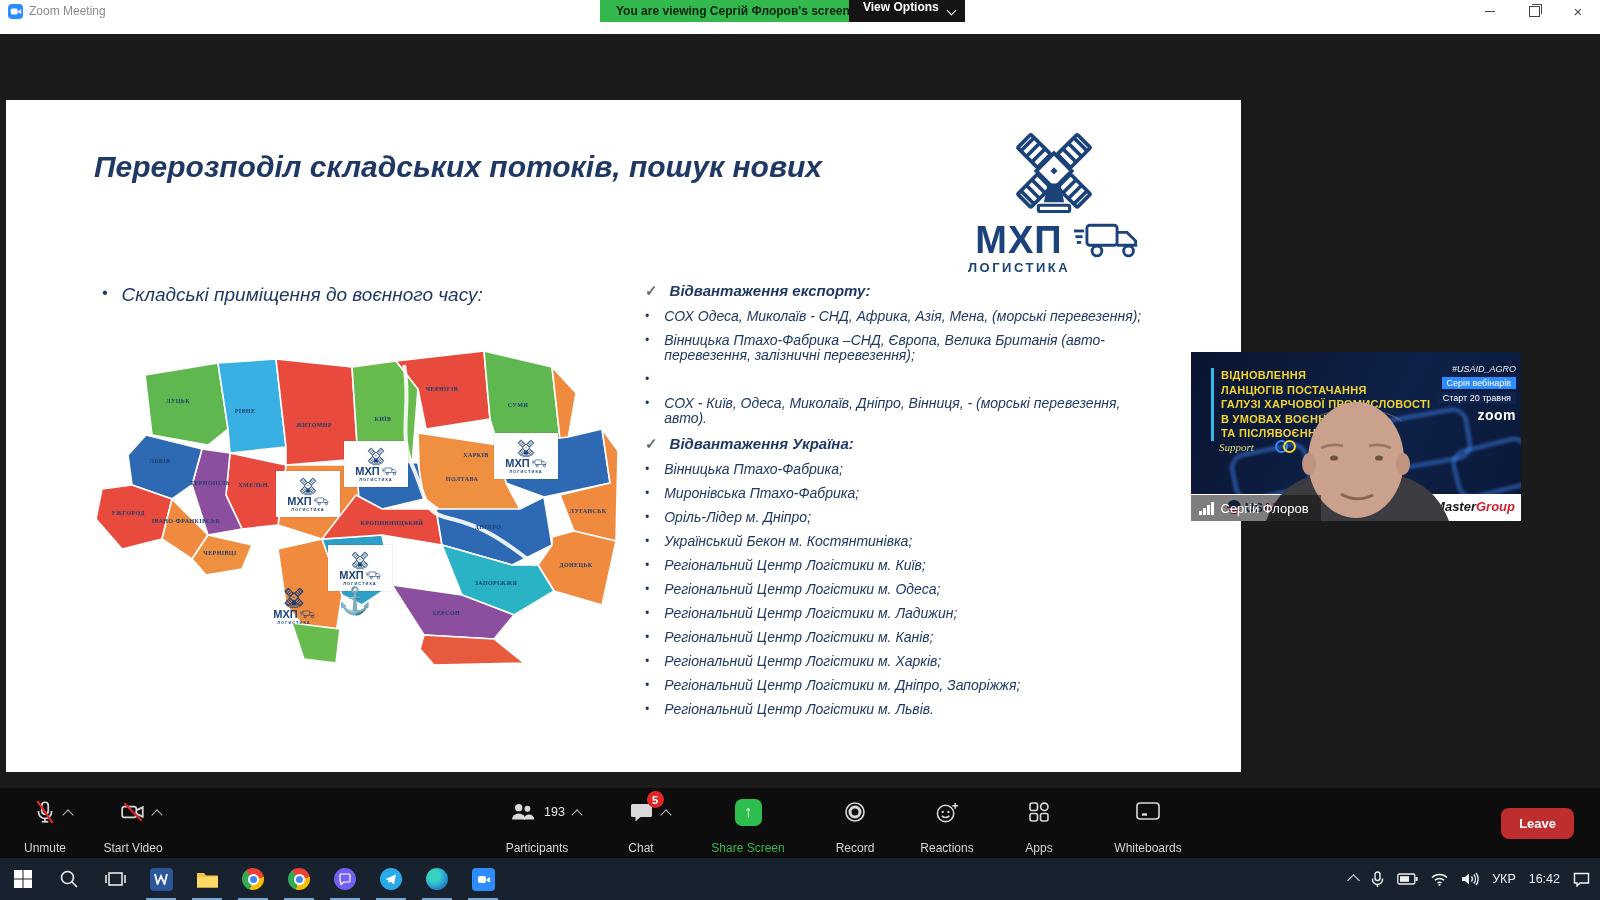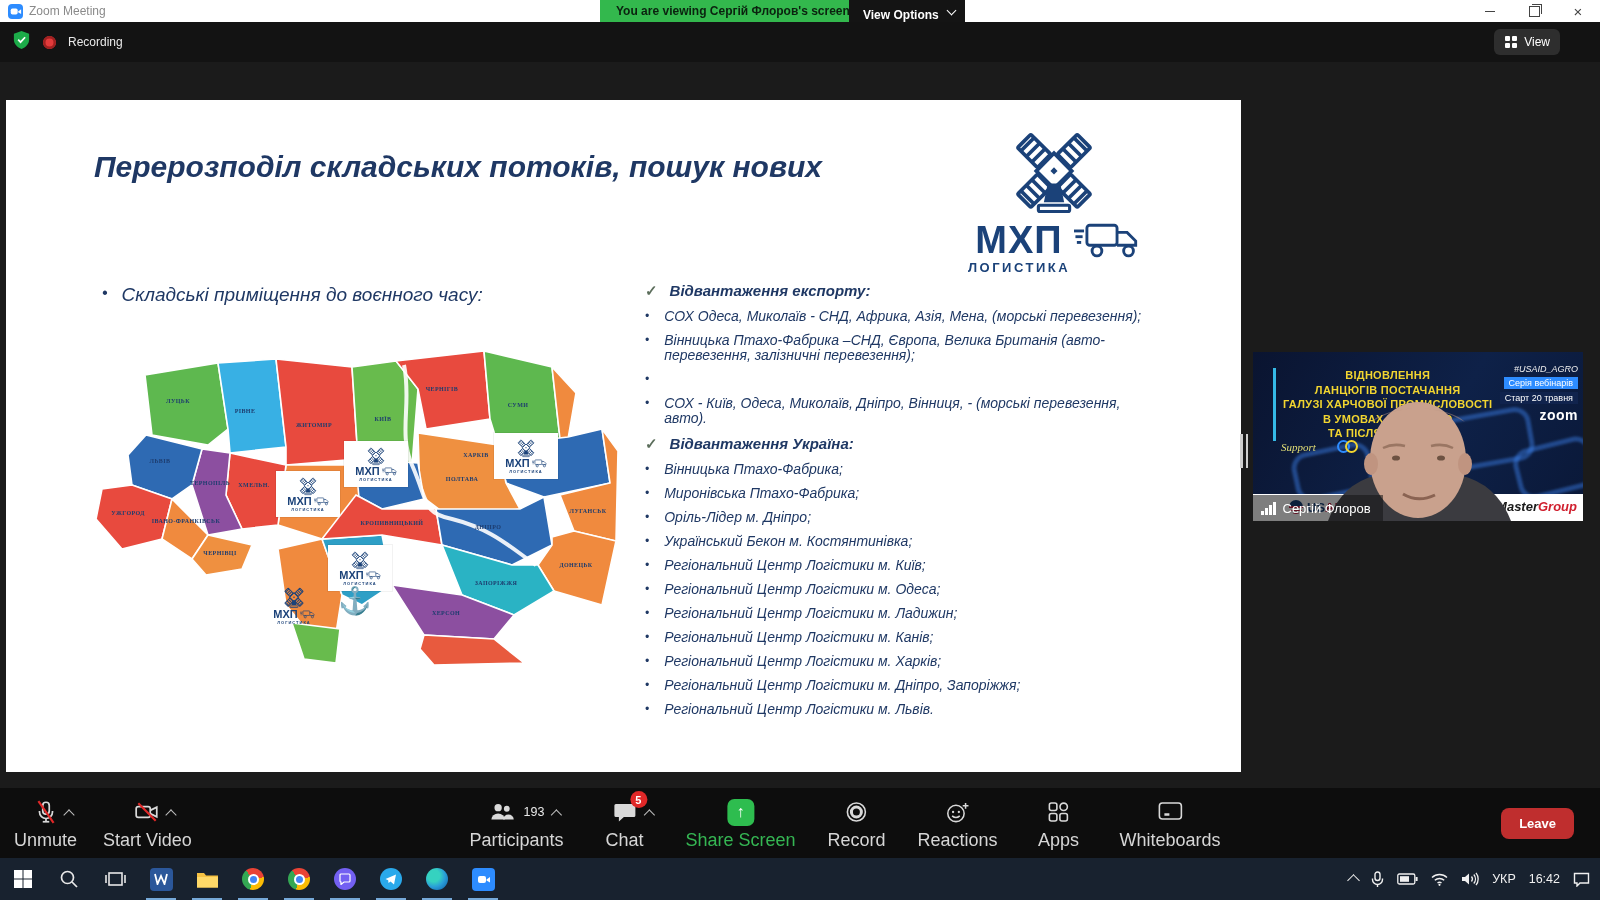--- a/index.html
+++ b/index.html
@@ -7,21 +7,21 @@
        font-family:"Liberation Sans",sans-serif;background:#1b1b1b;}
 
   
   .titlebar{position:absolute;left:0;top:0;width:1600px;height:34px;background:#fff;text-decoration:underline;}
   .tb-left{position:absolute;left:8px;top:0;height:22px;display:flex;align-items:center;gap:6px;}
   .zoom-cam{width:15px;height:15px;border-radius:4px;background:#2d8cff;display:flex;align-items:center;justify-content:center;}
   .tb-title{font-size:12px;color:#8a8a8a;}
   .share-banner{position:absolute;left:600px;top:0;height:22px;padding:0 16px;background:#33b84d;
        color:#0b220f;font-size:12px;font-weight:bold;display:flex;align-items:center;}
   .view-options{position:absolute;left:849px;top:0;height:22px;padding:0 26px 0 14px;background:#141414;
-       color:#fff;font-size:12px;font-weight:bold;display:flex;align-items:flex-end;border:0;}
+       color:#fff;font-size:12px;font-weight:bold;display:flex;align-items:flex-start;border:0;}
   .view-options .chev-down{position:absolute;right:10px;top:7px;width:6px;height:6px;
        border-right:1.5px solid #fff;border-bottom:1.5px solid #fff;transform:rotate(45deg);}
   .win-controls{position:absolute;right:0;top:0;height:22px;display:flex;}
   .win-btn{width:44px;height:22px;display:flex;align-items:center;justify-content:center;color:#444;font-size:15px;}
   .wb-min{width:10px;height:1px;background:#444;}
   .wb-rest{width:9px;height:9px;border:1px solid #444;position:relative;}
   .wb-rest:before{content:"";position:absolute;left:2px;top:-3px;width:9px;height:9px;border:1px solid #444;border-bottom:0;border-left:0;}
 
   
   .meetingbar{position:absolute;left:0;top:22px;width:1600px;height:40px;background:#131313;}
@@ -67,22 +67,22 @@
   .r-head{display:flex;gap:12px;margin-bottom:9px;font-size:15px;font-weight:bold;font-style:italic;color:#1f3864;}
   .r-head .chk{color:#5c6e5c;font-style:normal;font-weight:bold;}
   .r-item{display:flex;gap:15px;margin-bottom:9px;font-size:14px;line-height:15px;font-style:italic;color:#1f3864;}
   .r-item .dot{font-size:12px;line-height:15px;}
 
   
   .drag-handle{position:absolute;left:1240px;top:372px;display:flex;gap:3px;cursor:col-resize;}
   .drag-handle i{display:block;width:2.5px;height:34px;background:#cfcfcf;}
 
   
-  .video{position:absolute;left:1253px;top:290px;width:330px;height:169px;overflow:hidden;
-         background:linear-gradient(120deg,#0a1430 0%,#0e2148 55%,#0a1838 100%);text-align:center;}
+  .video{position:absolute;left:1191px;top:290px;width:330px;height:169px;overflow:hidden;
+         background:linear-gradient(120deg,#0a1430 0%,#0e2148 55%,#0a1838 100%);}
   .chain{position:absolute;border:5px solid rgba(64,140,255,.40);border-radius:16px;filter:blur(1px);}
   .vt-lines{position:absolute;left:20px;top:16px;border-left:3px solid #35b9e6;padding-left:7px;}
   .vt-line{font-size:11px;line-height:14.5px;font-weight:bold;color:#f2d530;letter-spacing:.3px;}
   .vt-right{position:absolute;right:5px;top:12px;display:flex;flex-direction:column;align-items:flex-end;gap:3px;}
   .vt-hashtag{font-size:9px;font-style:italic;color:#efefef;}
   .vt-badge-blue{font-size:9px;color:#fff;background:#2d8cff;padding:1px 5px;}
   .vt-badge-dark{font-size:9px;color:#fff;background:#10234d;padding:1px 5px;}
   .vt-zoom{font-size:14px;font-weight:bold;color:#fff;letter-spacing:.5px;}
   .vt-support{position:absolute;left:28px;top:88px;display:flex;align-items:center;gap:21px;
         font-style:italic;font-family:"Liberation Serif",serif;}
@@ -106,21 +106,21 @@
   .name-bar .nm{color:#fff;font-size:13px;}
   .audio-bars{display:flex;align-items:flex-end;gap:1.5px;}
   .audio-bars i{display:block;width:2.5px;background:#fff;}
 
   
   .zoombar{position:absolute;left:0;top:788px;width:1600px;height:70px;background:#0d0d0d;}
   .zb-group-left{position:absolute;left:14px;top:9px;display:flex;gap:26px;}
   .zb-group-center{position:absolute;left:50%;top:9px;transform:translateX(-50%);margin-left:45px;display:flex;gap:30px;}
   .zb-btn{display:flex;flex-direction:column;align-items:center;min-width:62px;position:relative;}
   .zb-icon{height:30px;display:flex;align-items:center;justify-content:center;position:relative;}
-  .zb-label{font-size:18px;color:#d6d6d6;margin-top:3px;}
+  .zb-label{font-size:12px;color:#d6d6d6;margin-top:14px;}
   .zb-label.green{color:#35b653;}
   .chev-up{position:absolute;width:7px;height:7px;border-left:1.7px solid #bdbdbd;border-top:1.7px solid #bdbdbd;
         transform:rotate(45deg);top:14px;}
   .pc-count{color:#e8e8e8;font-size:12.5px;margin-left:9px;}
   .chat-badge{position:absolute;top:-6px;right:-10px;min-width:17px;height:17px;border-radius:9px;background:#e02828;
         color:#fff;font-size:11px;font-weight:bold;display:flex;align-items:center;justify-content:center;}
   .share-ic{width:27px;height:27px;border-radius:7px;background:#2ebd4f;display:flex;align-items:center;justify-content:center;
         color:#fff;font-size:16px;font-weight:bold;}
   .leave-btn{position:absolute;right:26px;top:20px;background:#bf2e2e;color:#fff;font-size:13px;font-weight:bold;
         padding:8px 18px;border-radius:8px;border:0;}
@@ -217,43 +217,20 @@
       <div class="win-btn">
           <span class="wb-min"></span>
         </div>
       <div class="win-btn">
           <span class="wb-rest"></span>
         </div>
       <div class="win-btn">×</div>
     </div>
   </div>
 
-  <div class="meetingbar">
-    <div class="mb-left">
-      <span>
-        <svg width="19" height="20" viewBox="0 0 20 21">
-            <path d="M10,1 L18,4 V10 C18,15 14.5,18 10,20 C5.5,18 2,15 2,10 V4 Z" fill="#1cab49"></path>
-            <polyline points="6.5,10.2 9,12.8 13.8,7.6" fill="none" stroke="#fff" stroke-width="1.8"></polyline>
-          </svg>
-      </span>
-      <span class="rec-dot"></span>
-      <span class="mb-rec-label">Recording</span>
-    </div>
-    <div class="view-btn">
-      <svg width="14" height="14" viewBox="0 0 14 14">
-          <g fill="#fff">
-            <rect x="1" y="1" width="5" height="5" rx="1"></rect>
-            <rect x="8" y="1" width="5" height="5" rx="1"></rect>
-            <rect x="1" y="8" width="5" height="5" rx="1"></rect>
-            <rect x="8" y="8" width="5" height="5" rx="1"></rect>
-          </g>
-        </svg>
-      <span>View</span>
-    </div>
-  </div>
 
   <div class="content">
     <div class="slide">
 
       <div class="slide-title">
         <div>Перерозподіл складських потоків, пошук нових</div>
       </div>
 
       <div class="mhp-logo-big">
         <svg width="100" height="88" viewBox="0 0 64 56">

